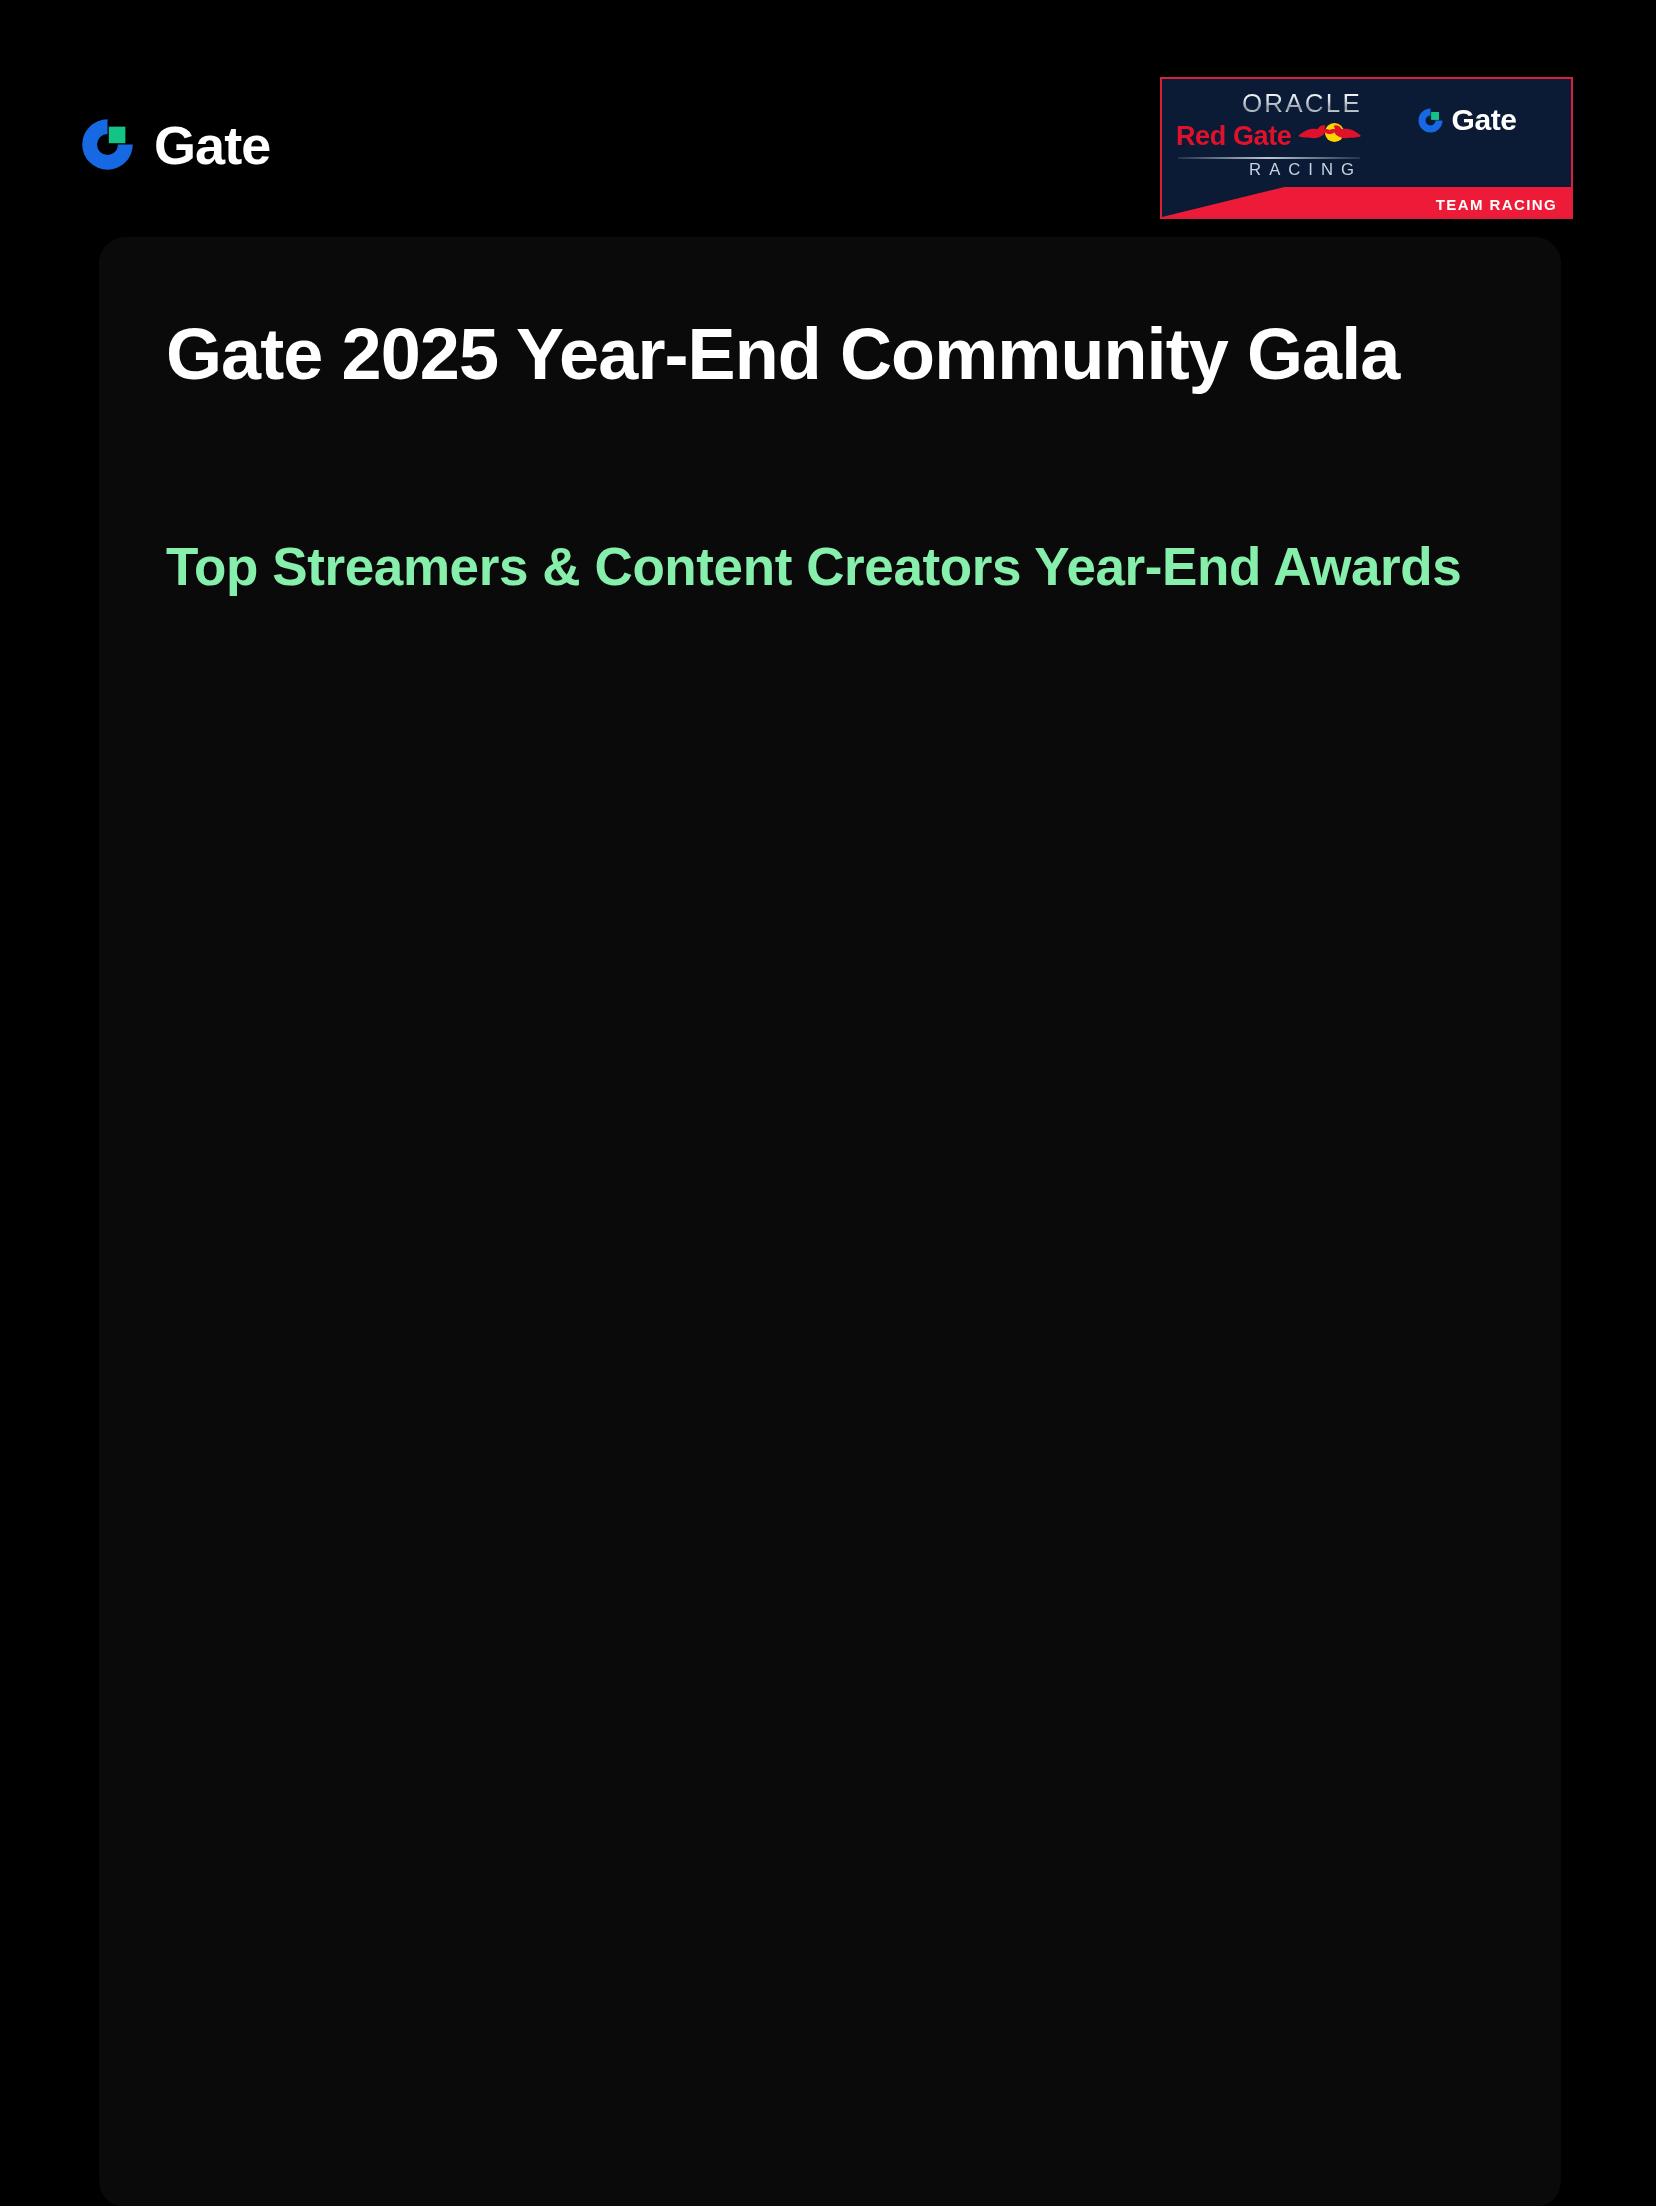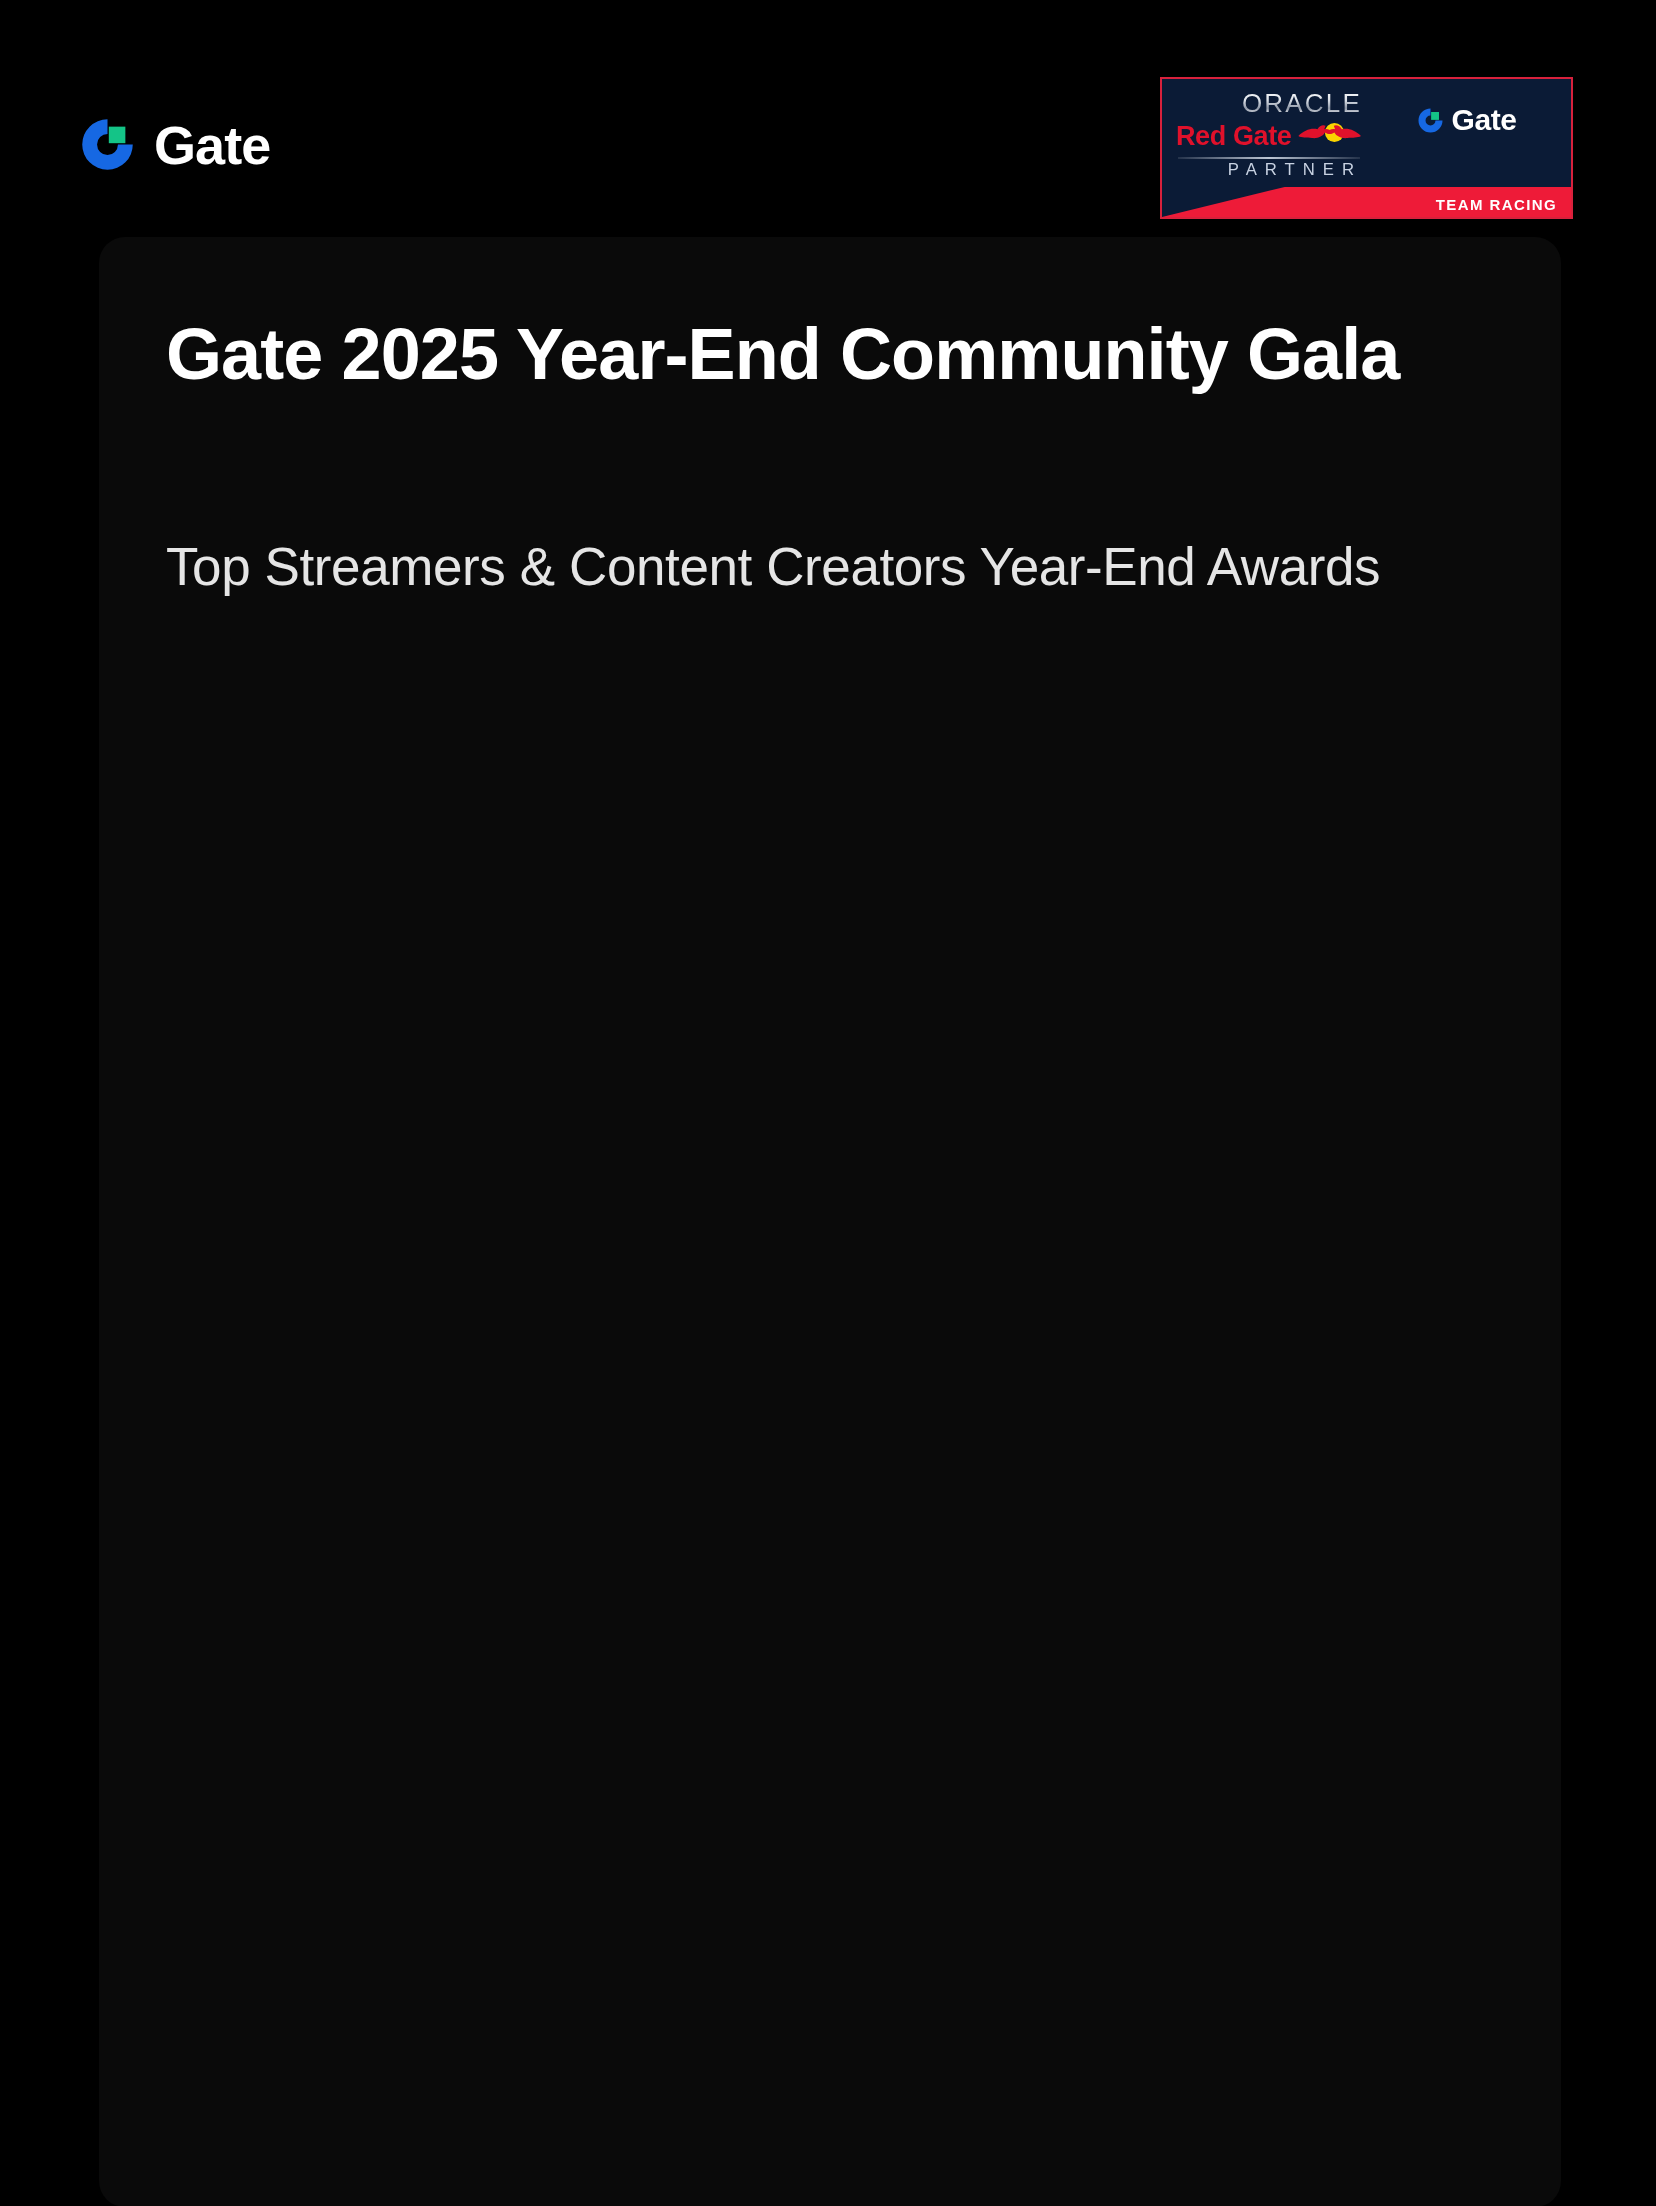--- a/index.html
+++ b/index.html
@@ -43,21 +43,21 @@
   .rbr-partner-text{position:absolute;right:14px;bottom:5.3px;font-size:15px;font-weight:700;
     color:#fff;letter-spacing:1.4px;line-height:1;}
 
   
   .card{position:absolute;left:99px;top:237px;width:1462px;height:1970px;
         background:#0a0a0a;border-radius:26px;overflow:hidden;}
 
   .card-title{position:absolute;left:67px;top:72px;width:1369px;
     font-size:72px;font-weight:700;color:#fff;line-height:1.25;letter-spacing:-0.9px;}
   .card-sub{position:absolute;left:67px;top:298px;width:1422px;
-    font-size:53px;font-weight:400;color:#e5e5e5;line-height:1.22;letter-spacing:-0.4px;}
+    font-size:53px;font-weight:700;color:#86efac;line-height:1.22;letter-spacing:-0.4px;}
 
   
   .hero{position:absolute;left:0;top:0;width:1462px;height:1769px;
         background:#050403;overflow:hidden;z-index:-1;}
   .hero-stage{position:absolute;left:0;top:272px;width:1462px;height:1497px;overflow:hidden;
     background:
       radial-gradient(ellipse 263px 544px at 50% 62%, rgba(255,246,226,.52) 0%, rgba(120,104,78,.18) 45%, rgba(0,0,0,0) 72%),
       radial-gradient(ellipse 614px 790px at 50% 58%, rgba(150,130,96,.20) 0%, rgba(0,0,0,0) 70%),
       #070604;}
 
@@ -132,21 +132,21 @@
           <div class="rbr-redbull">Red Gate</div>
           <span class="rbr-bull">
             <svg viewBox="0 0 96 36" aria-hidden="true">
               <circle cx="55" cy="17" r="14" fill="#fbd500"></circle>
               <path d="M2 22 C10 14 20 10 30 12 C33 7 38 5 42 7 L40 12 C45 11 50 13 52 18 C48 20 44 19 41 17 C38 23 30 26 22 25 C14 24 7 25 2 22 Z" fill="#e0112b"></path>
               <path d="M94 22 C86 14 76 10 66 12 C63 7 58 5 54 7 L56 12 C51 11 46 13 44 18 C48 20 52 19 55 17 C58 23 66 26 74 25 C82 24 89 25 94 22 Z" fill="#e0112b"></path>
             </svg>
           </span>
         </div>
         <div class="rbr-rule"></div>
-        <div class="rbr-racing">PARTNER</div>
+        <div class="rbr-racing">RACING</div>
       </div>
 
       <div class="rbr-right">
         <div class="rbr-gate">
           <span>
             <svg viewBox="0 0 70 70" aria-hidden="true">
               <path d="M35 6 A29 29 0 1 0 64 35 L47 35 A12 12 0 1 1 35 23 Z" fill="#1668e3"></path>
               <rect x="36.5" y="14.5" width="19" height="19" fill="#14c487"></rect>
             </svg>
           </span>

